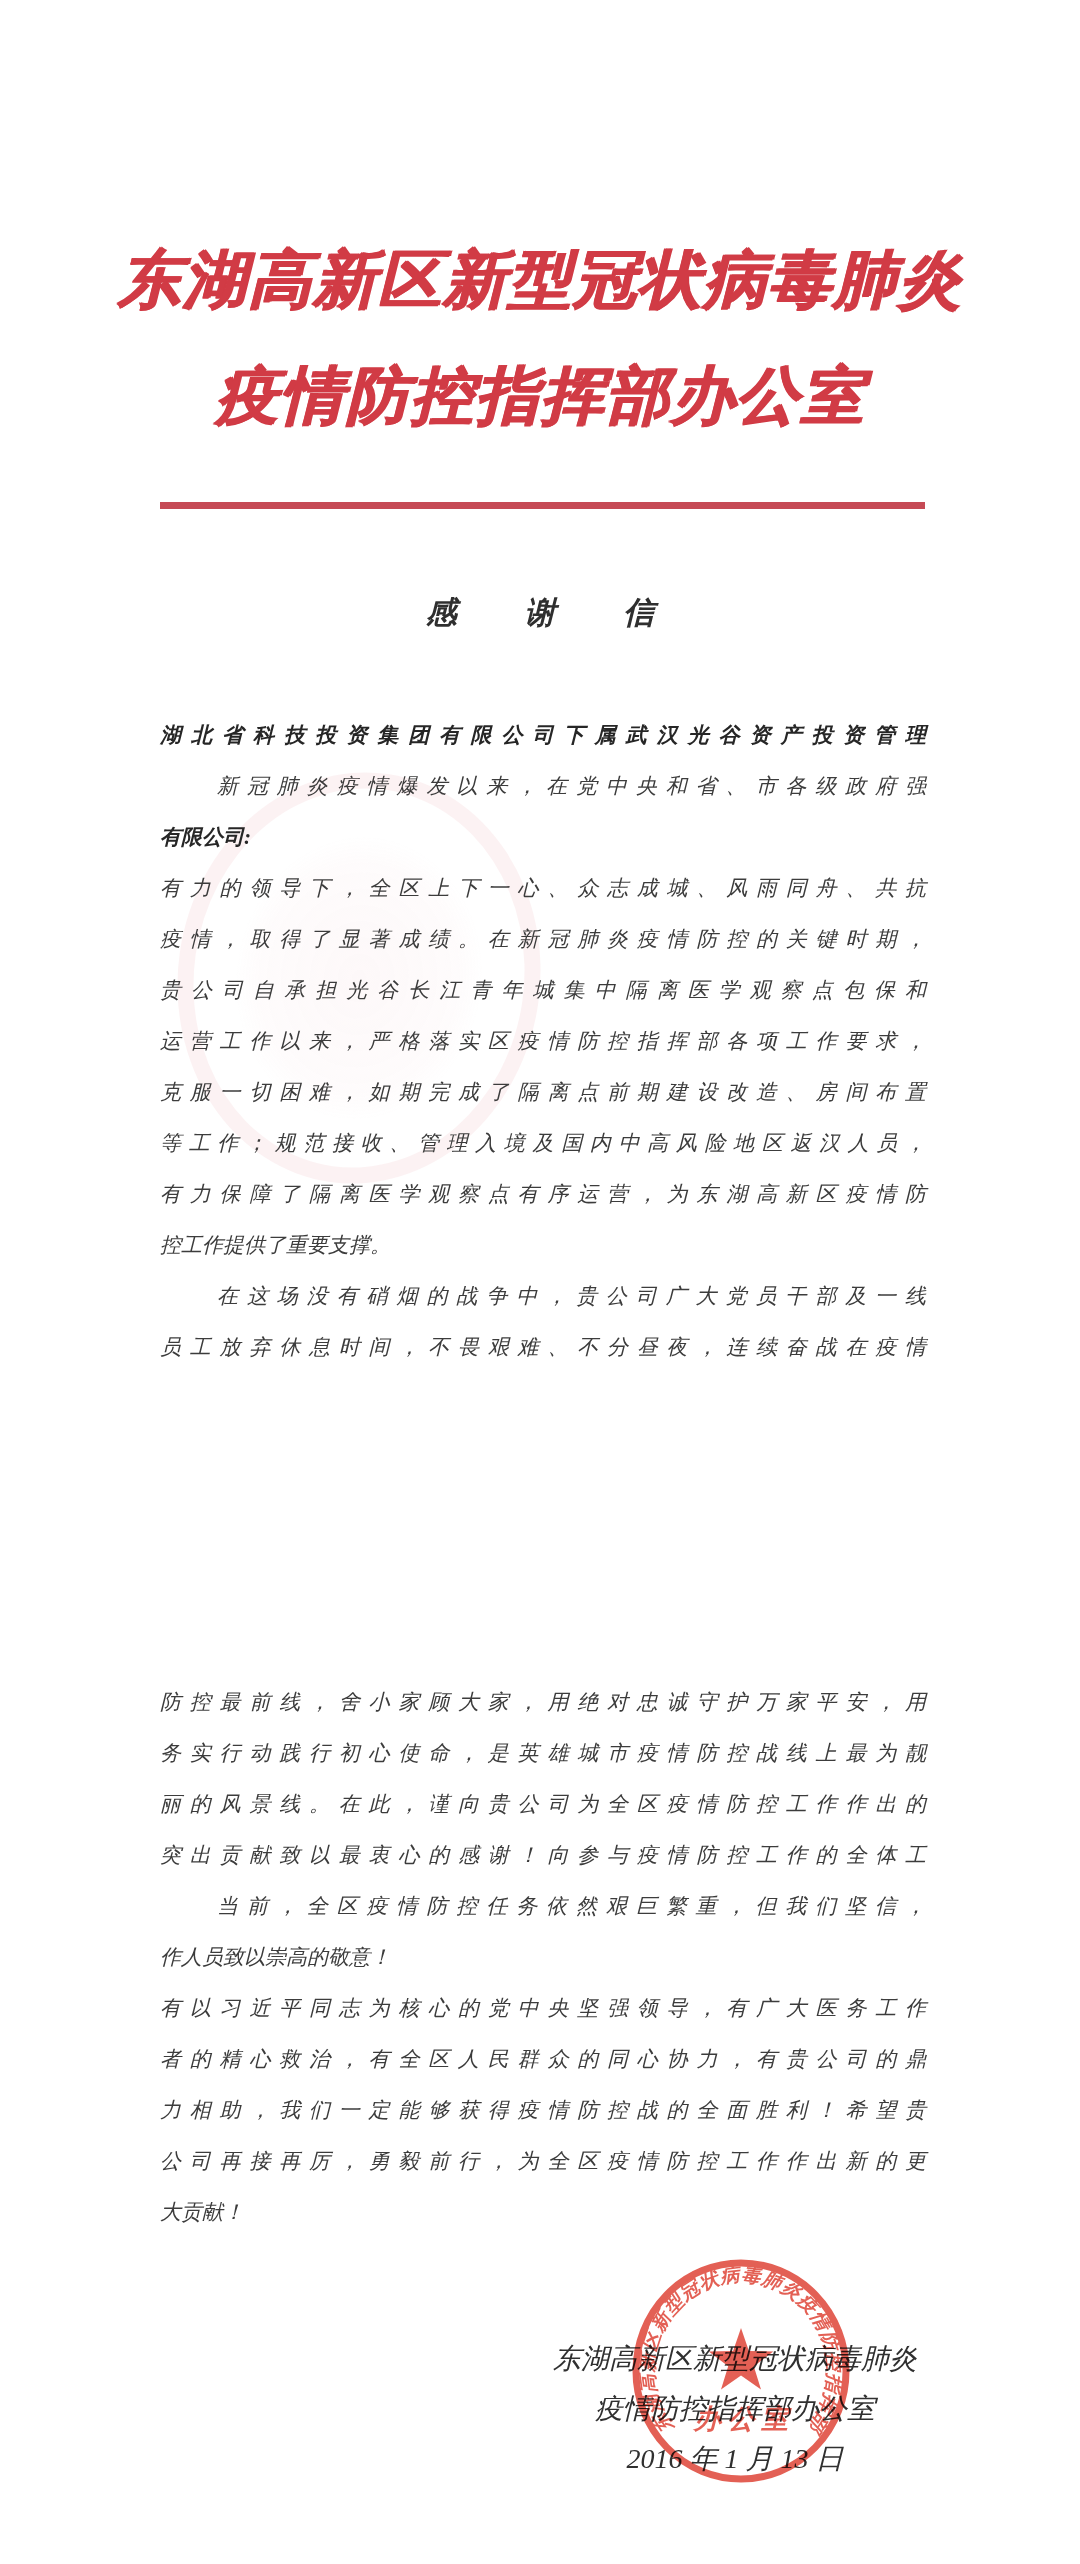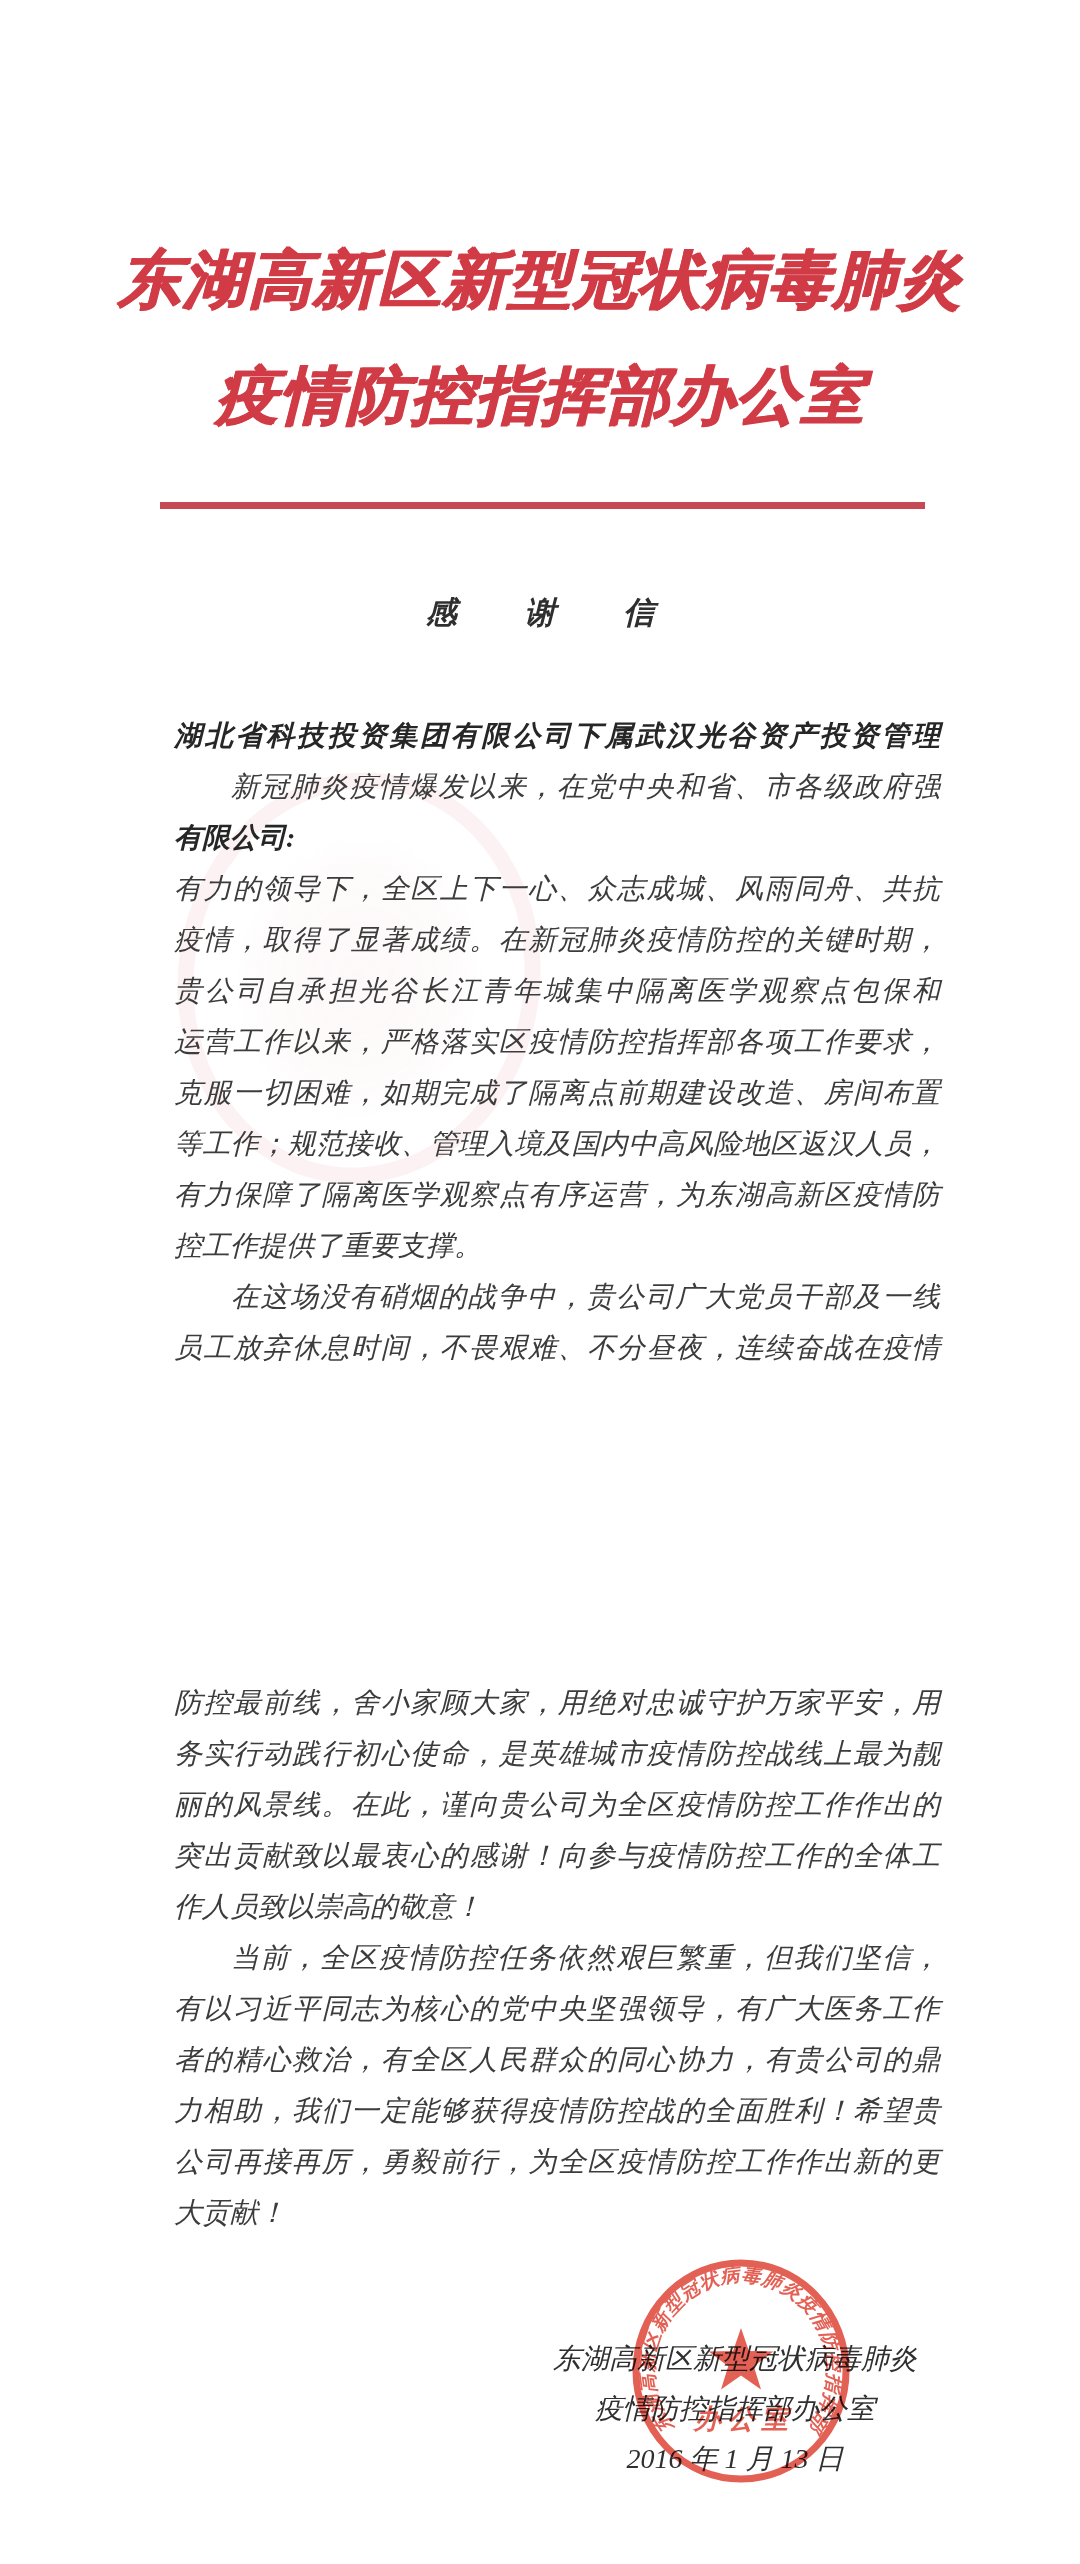--- a/index.html
+++ b/index.html
@@ -31,23 +31,23 @@
   
   .letter-title{
     position:absolute;left:0;top:592px;width:1080px;
     text-align:center;
     font-size:31px;font-weight:bold;color:#2f2f2f;
     letter-spacing:30px;text-indent:30px;
     white-space:nowrap;
   }
   
   .body-block{
-    position:absolute;left:174px;width:766px;
+    position:absolute;left:160px;width:766px;
     color:#3c3c3c;
-    font-size:28px;
+    font-size:21px;
   }
   .body-block .line{
     height:51px;line-height:51px;
     text-align:justify;
     white-space:nowrap;
   }
   .body-block .line.just{
     white-space:normal;
     text-align-last:justify;
   }
@@ -109,22 +109,22 @@
       <div class="line">控工作提供了重要支撑。</div>
       <div class="line ind just">在这场没有硝烟的战争中，贵公司广大党员干部及一线</div>
       <div class="line just">员工放弃休息时间，不畏艰难、不分昼夜，连续奋战在疫情</div>
     </div>
 
   <div class="body-block" id="page2">
       <div class="line just">防控最前线，舍小家顾大家，用绝对忠诚守护万家平安，用</div>
       <div class="line just">务实行动践行初心使命，是英雄城市疫情防控战线上最为靓</div>
       <div class="line just">丽的风景线。在此，谨向贵公司为全区疫情防控工作作出的</div>
       <div class="line just">突出贡献致以最衷心的感谢！向参与疫情防控工作的全体工</div>
+      <div class="line ind just">当前，全区疫情防控任务依然艰巨繁重，但我们坚信，</div>
       <div class="line">作人员致以崇高的敬意！</div>
-      <div class="line ind just">当前，全区疫情防控任务依然艰巨繁重，但我们坚信，</div>
       <div class="line just">有以习近平同志为核心的党中央坚强领导，有广大医务工作</div>
       <div class="line just">者的精心救治，有全区人民群众的同心协力，有贵公司的鼎</div>
       <div class="line just">力相助，我们一定能够获得疫情防控战的全面胜利！希望贵</div>
       <div class="line just">公司再接再厉，勇毅前行，为全区疫情防控工作作出新的更</div>
       <div class="line">大贡献！</div>
     </div>
 
   <div class="signature">
     <div>东湖高新区新型冠状病毒肺炎</div>
     <div>疫情防控指挥部办公室</div>

